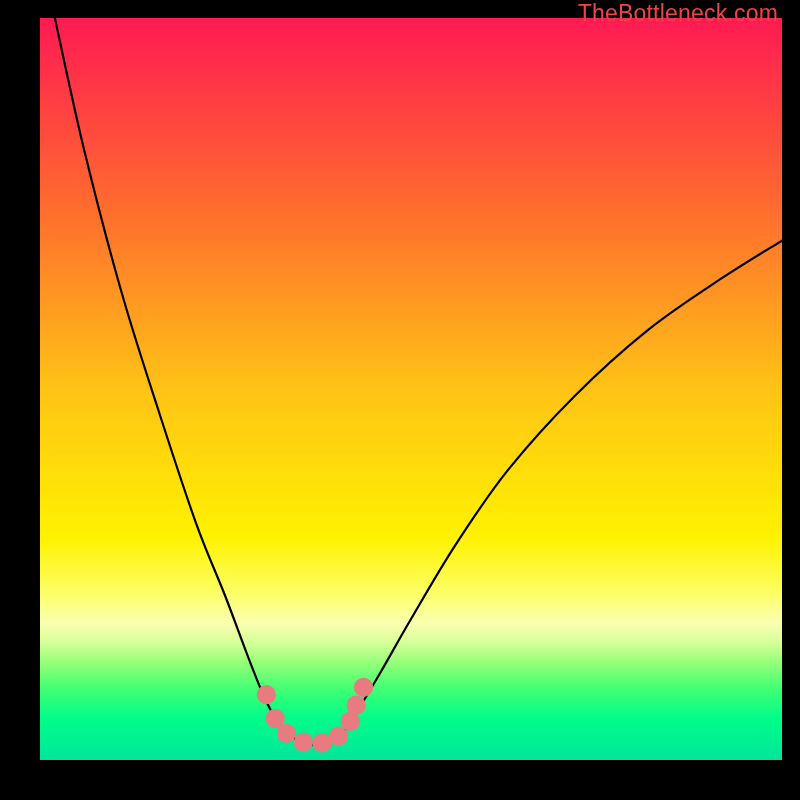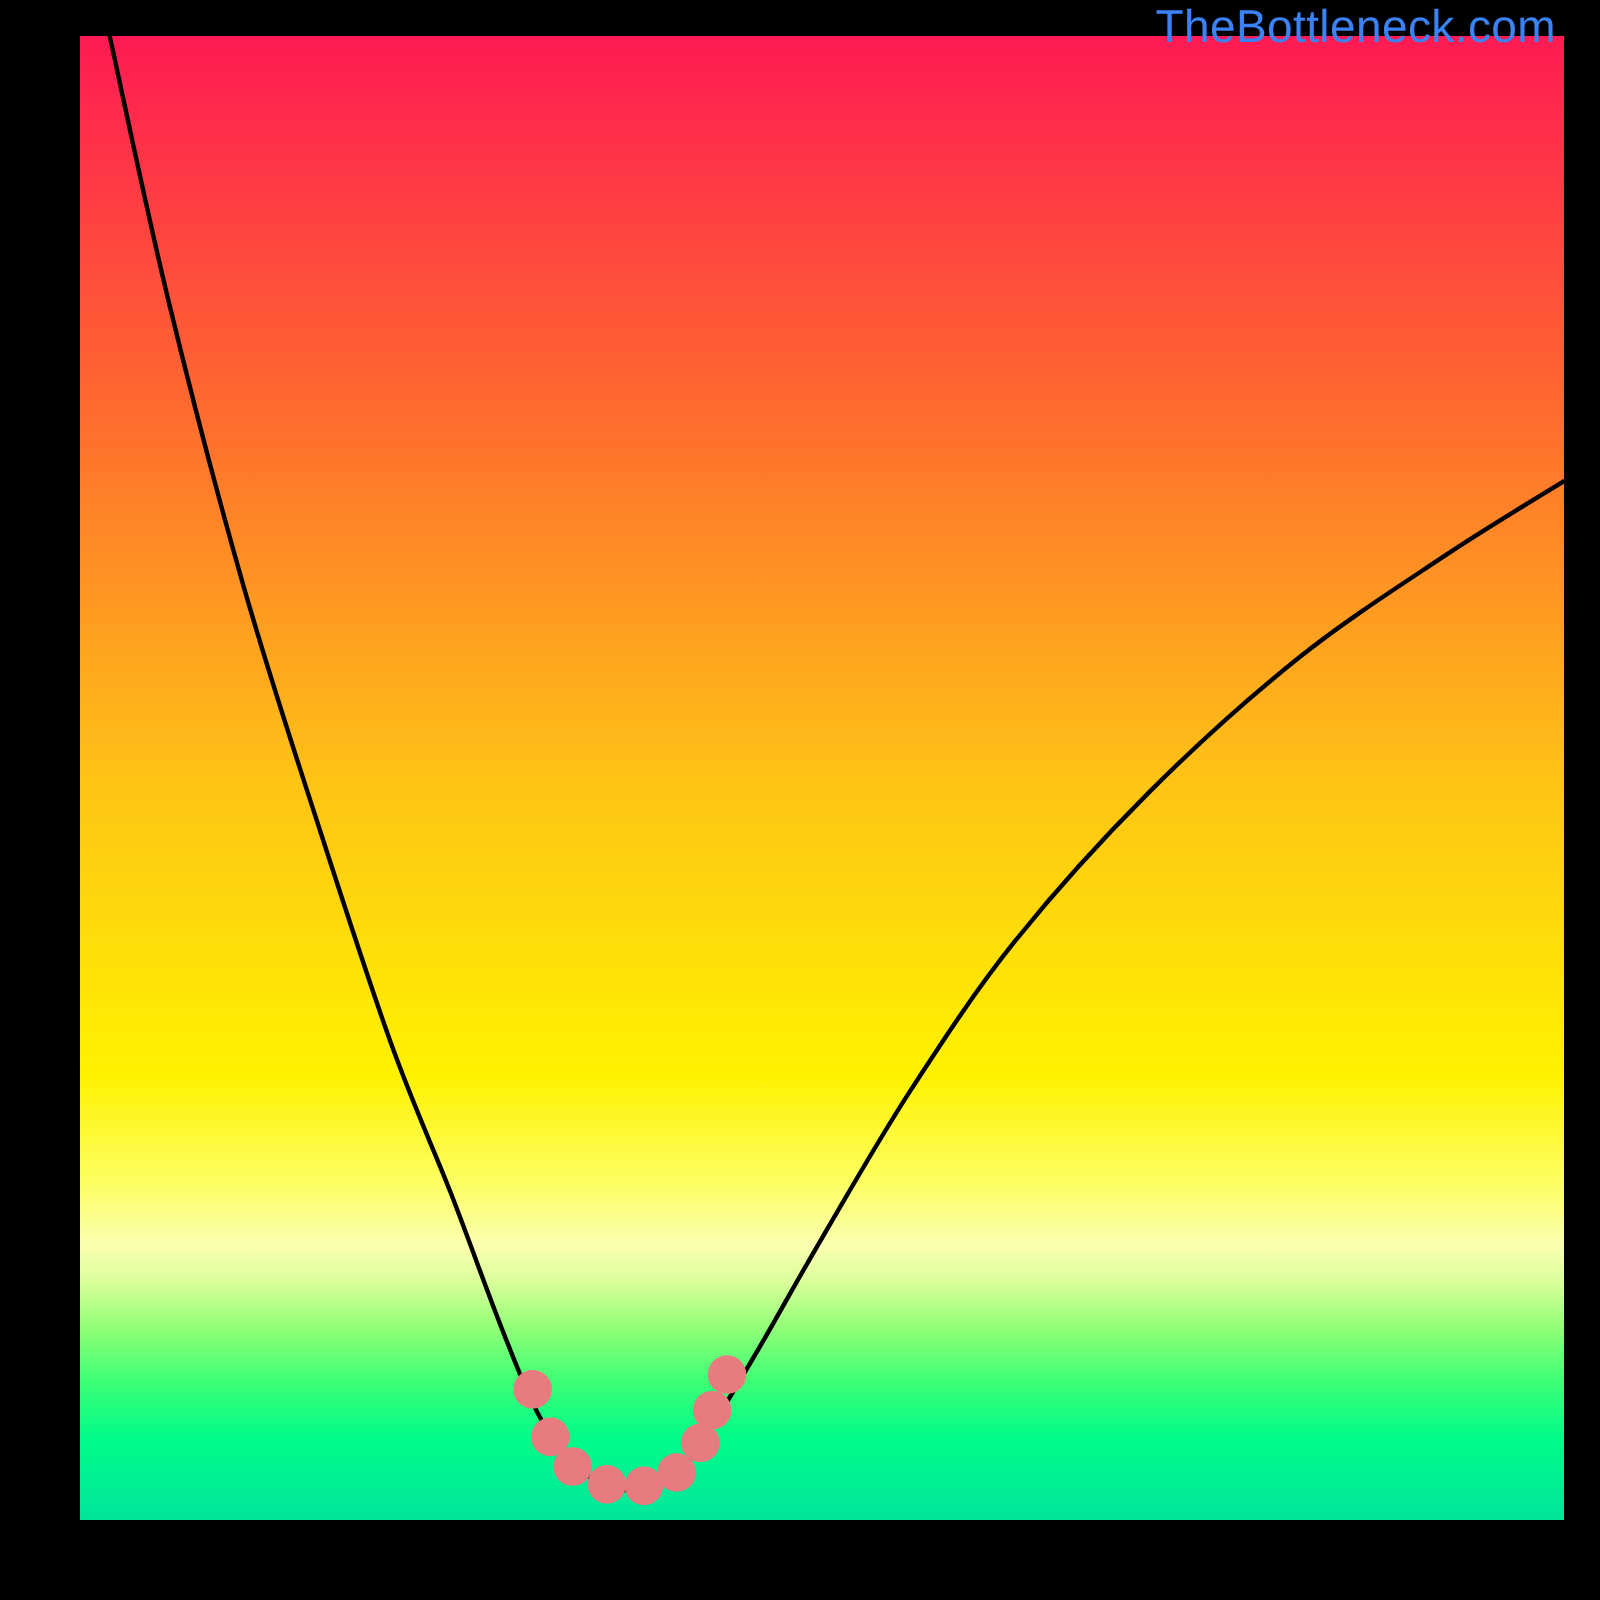--- a/index.html
+++ b/index.html
@@ -22,21 +22,21 @@
     left: 40px;
     top: 18px;
     width: 742px;
     height: 742px;
     overflow: hidden;
   }
   .watermark {
     position: absolute;
     top: 0px;
     right: 22px;
-    color: #3b82f6;
+    color: #ef4444;
     font-size: 23px;
     font-weight: 500;
     letter-spacing: 0.2px;
     z-index: 30;
     pointer-events: none;
   }
   svg { display: block; }
 </style>
 </head>
 <body>

